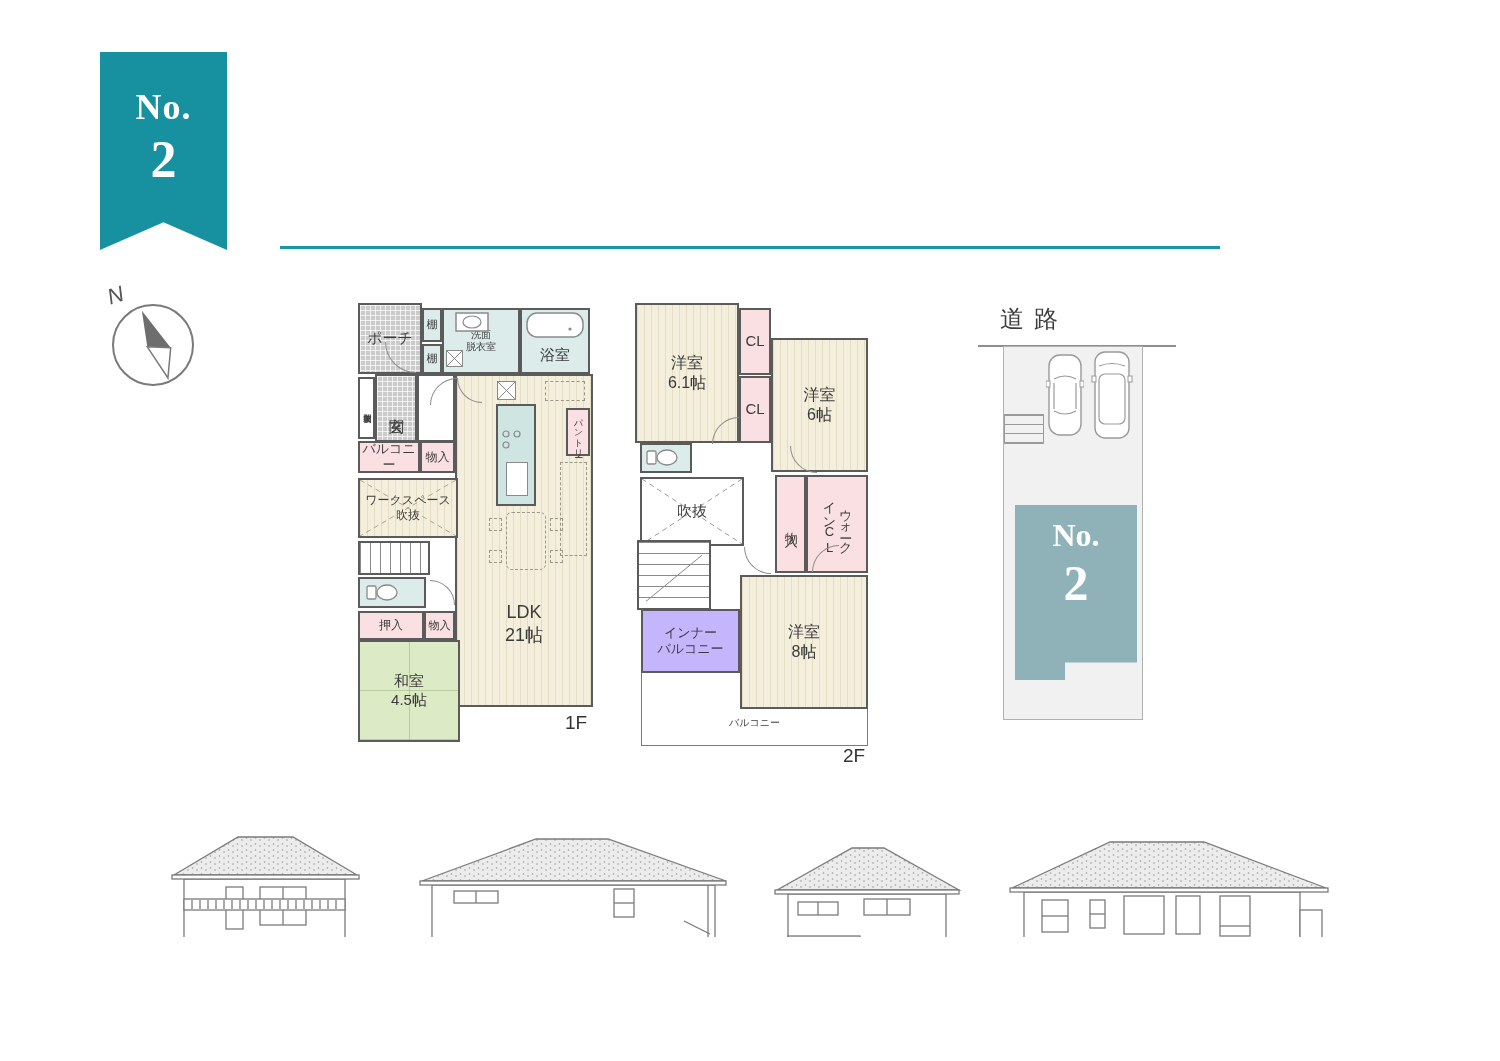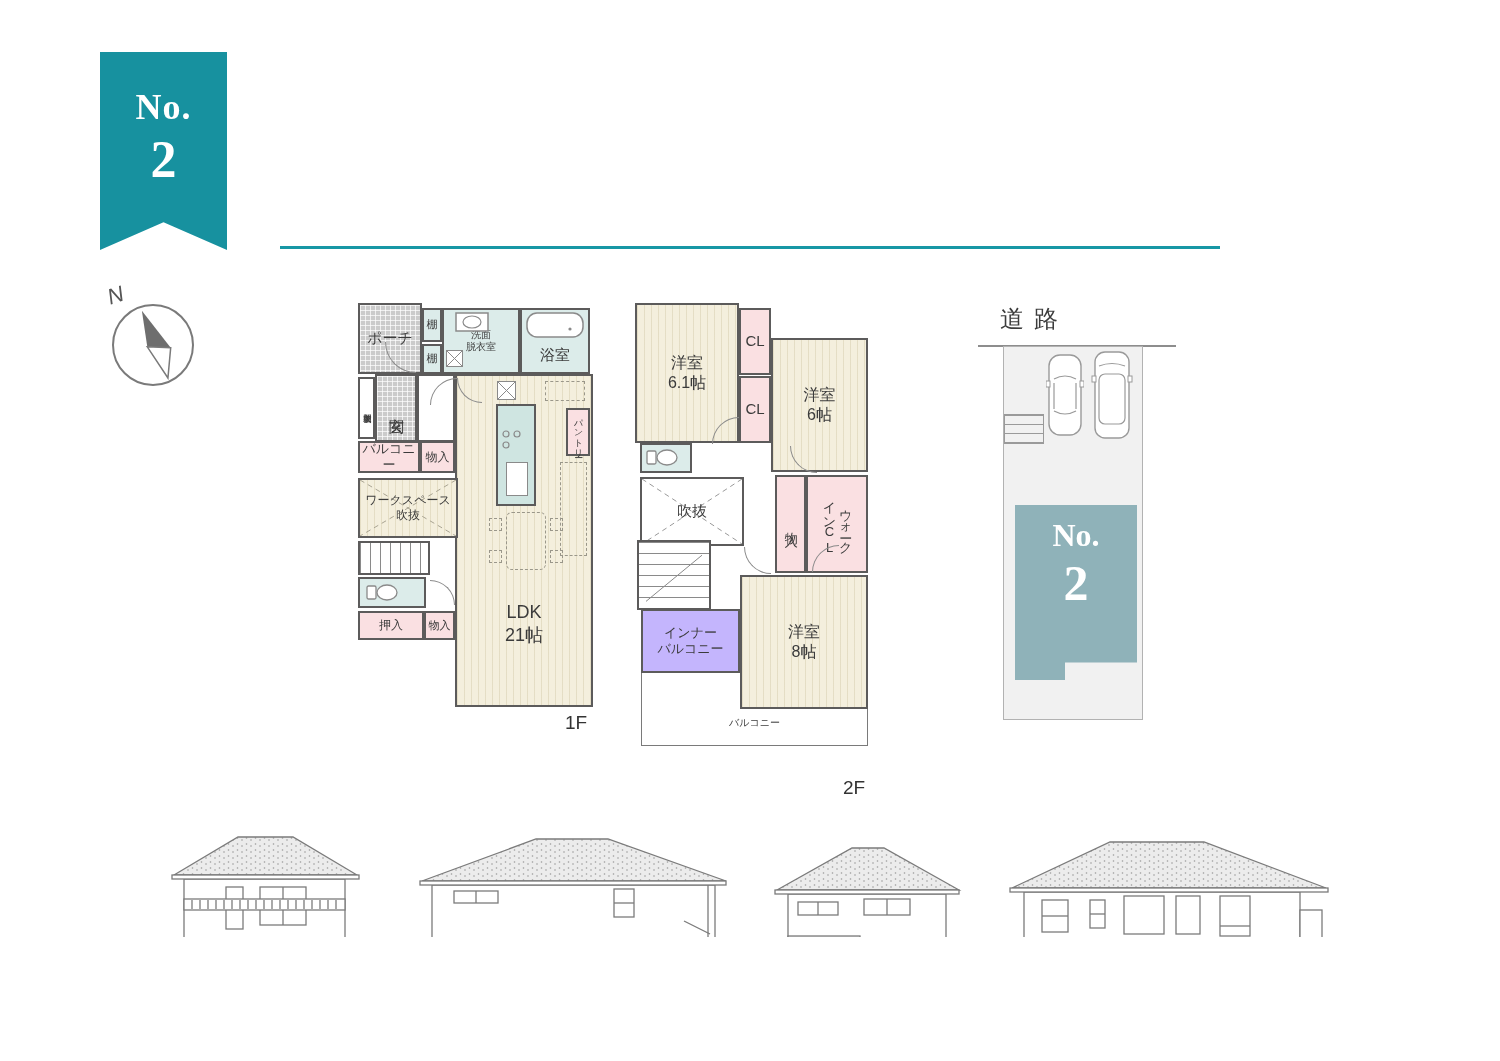--- a/index.html
+++ b/index.html
@@ -151,20 +151,22 @@
 吹抜</span>
   </div>
   <div class="room stairsH" style="left:358px;top:541px;width:72px;height:34px"></div>
   <div class="room blue" style="left:358px;top:577px;width:68px;height:31px"></div>
   <svg class="abs" style="left:366px;top:582px" width="34" height="21" viewBox="0 0 34 21">
     <rect x="1" y="4" width="9" height="13" rx="1.5" fill="#fff" stroke="#8a8a8a" stroke-width="1.3"></rect>
     <ellipse cx="21" cy="10.5" rx="10" ry="7.5" fill="#fff" stroke="#8a8a8a" stroke-width="1.3"></ellipse>
   </svg>
   <div class="room pink fs12" style="left:358px;top:611px;width:66px;height:29px"><span>押入</span></div>
   <div class="room pink fs11" style="left:424px;top:611px;width:31px;height:29px"><span>物入</span></div>
+  <div class="room green fs15" style="left:358px;top:640px;width:102px;height:102px"><span>和室
+4.5帖</span></div>
 
   <div class="arc" style="left:385px;top:342px;width:30px;height:30px"></div>
   <div class="arc" style="left:430px;top:378px;width:26px;height:26px;transform:rotate(90deg)"></div>
   <div class="arc" style="left:457px;top:378px;width:24px;height:24px"></div>
   <div class="arc" style="left:430px;top:580px;width:24px;height:24px;transform:rotate(180deg)"></div>
 
   <div class="floorlabel" style="left:565px;top:712px">1F</div>
 
   <div class="room cream fs17" style="left:635px;top:303px;width:104px;height:140px"><span>洋室
 6.1帖</span></div>
@@ -199,21 +201,21 @@
 8帖</span></div>
   <div class="abs fs14" style="left:641px;top:716px;width:227px;text-align:center;color:#3b3b3b">バルコニー</div>
   <div class="room lavender fs13" style="left:641px;top:609px;width:99px;height:64px"><span>インナー
 バルコニー</span></div>
 
   <div class="arc" style="left:712px;top:417px;width:26px;height:26px;transform:rotate(90deg)"></div>
   <div class="arc" style="left:790px;top:446px;width:26px;height:26px"></div>
   <div class="arc" style="left:812px;top:545px;width:26px;height:26px;transform:rotate(90deg)"></div>
   <div class="arc" style="left:744px;top:547px;width:26px;height:26px"></div>
 
-  <div class="floorlabel" style="left:843px;top:777px">2F</div>
+  <div class="floorlabel" style="left:843px;top:745px">2F</div>
 
   <div class="roadlabel">道路</div>
   <div class="roadline"></div>
   <div class="parcel"></div>
   <div class="steps"></div>
 
   <svg class="abs" style="left:1046px;top:353px" width="38" height="84" viewBox="0 0 38 84">
     <rect x="3" y="2" width="32" height="80" rx="11" fill="#fff" stroke="#9a9a9a" stroke-width="1.4"></rect>
     <path d="M8,26 q11,-6 22,0 M8,30 v26 M30,30 v26 M8,58 q11,6 22,0" fill="none" stroke="#9a9a9a" stroke-width="1.2"></path>
     <rect x="0" y="28" width="4" height="6" fill="#fff" stroke="#9a9a9a" stroke-width="1"></rect>

